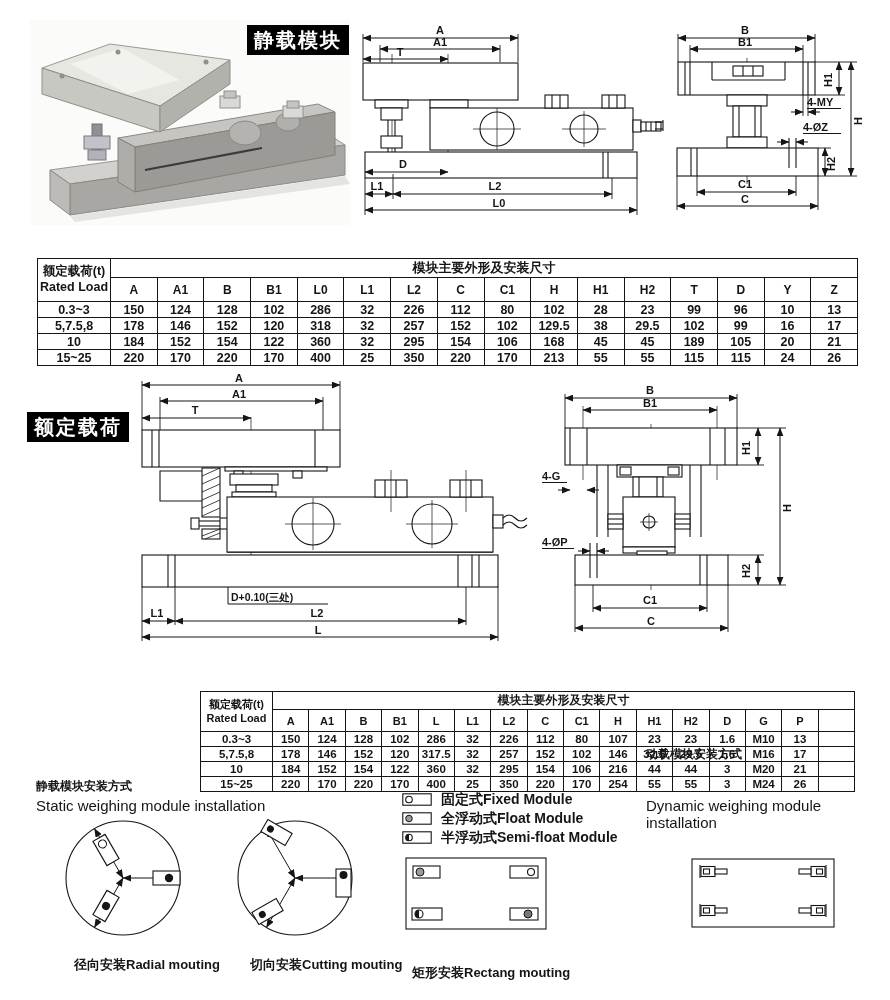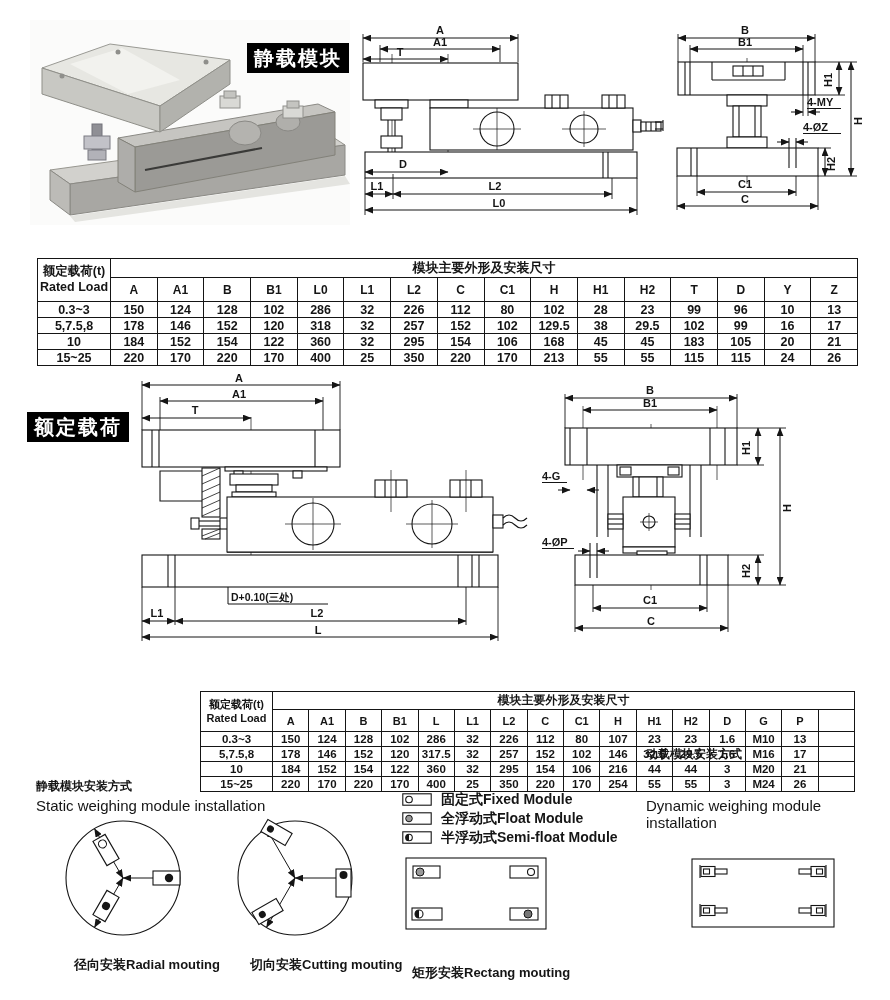--- a/index.html
+++ b/index.html
@@ -81,21 +81,21 @@
   <polygon points="130,86 200,40 200,64 130,112" fill="#b2b2ad" stroke="#8f8f89" stroke-width="1"></polygon>
   <circle cx="32" cy="56" r="2.5" fill="#8f8f8b"></circle>
   <circle cx="88" cy="32" r="2.5" fill="#8f8f8b"></circle>
   <circle cx="176" cy="42" r="2.5" fill="#8f8f8b"></circle>
 
   <rect x="62" y="104" width="10" height="26" fill="#8f8f95" stroke="#73737a"></rect>
   <rect x="54" y="116" width="26" height="13" fill="#c2c2c8" stroke="#7b7b81"></rect>
   <rect x="58" y="130" width="18" height="10" fill="#b2b2b8" stroke="#7b7b81"></rect>
 </svg>
 
-<div class="tag" style="left:247px;top:43px">静载模块</div>
+<div class="tag" style="left:247px;top:25px">静载模块</div>
 <div class="tag" style="left:27px;top:412px">额定载荷</div>
 
 <svg class="abs" style="left:355px;top:18px" width="310" height="215">
 
   <line class="xl" x1="8" y1="44" x2="8" y2="16"></line>
     <line class="xl" x1="163" y1="44" x2="163" y2="16"></line>
   <line class="xl" x1="25" y1="44" x2="25" y2="27"></line>
     <line class="xl" x1="145" y1="44" x2="145" y2="27"></line>
   <line class="cl" x1="37" y1="36" x2="37" y2="160"></line>
   <line class="cl" x1="93" y1="36" x2="93" y2="158"></line>
@@ -481,21 +481,21 @@
           <td>154</td>
           <td>122</td>
           <td>360</td>
           <td>32</td>
           <td>295</td>
           <td>154</td>
           <td>106</td>
           <td>168</td>
           <td>45</td>
           <td>45</td>
-          <td>183</td>
+          <td>189</td>
           <td>105</td>
           <td>20</td>
           <td>21</td>
         </tr>
         <tr>
           <td>15~25</td>
           <td>220</td>
           <td>170</td>
           <td>220</td>
           <td>170</td>

